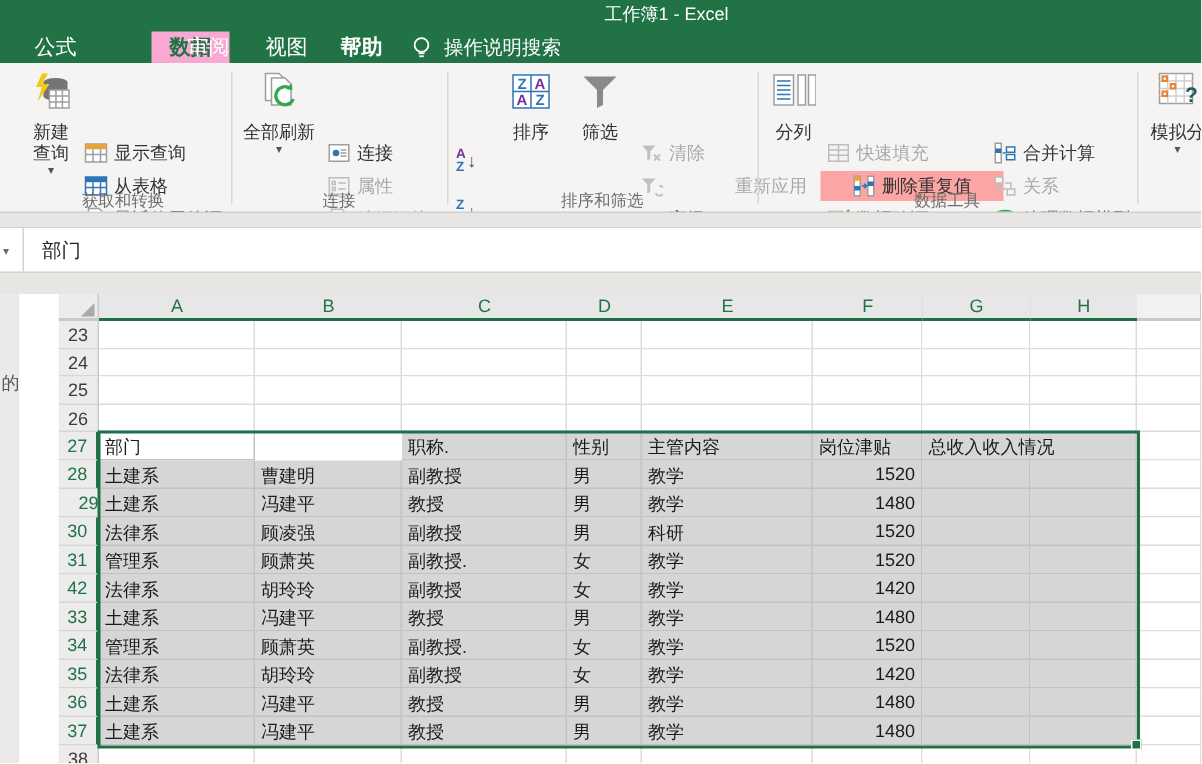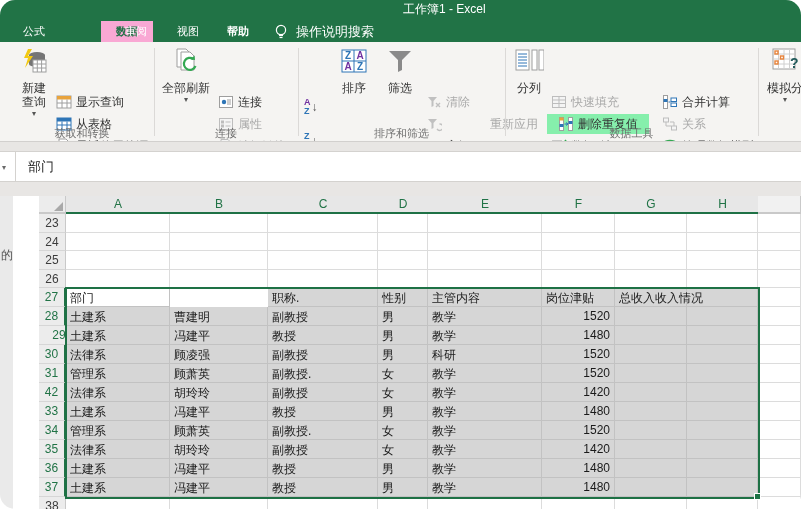--- a/index.html
+++ b/index.html
@@ -1,42 +1,42 @@
 <!DOCTYPE html>
 <html><head>
 <meta charset="utf-8">
 <style>
   * { margin:0; padding:0; box-sizing:border-box; }
   html,body { width:801px; height:509px; overflow:hidden; background:#fff;
     font-family:"Liberation Sans","DejaVu Sans",sans-serif; }
-  #app { position:relative; width:801px; height:509px; overflow:hidden; background:#fff;border-radius:15px; }
+  #app { position:relative; width:801px; height:509px; overflow:hidden; background:#fff; }
 
   
   #titlebar { position:absolute; left:0; top:0; width:801px; height:42px; background:#217346; }
   #win-title { position:absolute; left:403px; top:1px; color:#ffffff; font-size:12px; }
   .tab { position:absolute; top:21px; height:21px; line-height:21px; padding:0 9px;
-    color:#ffffff; font-size:11px; cursor:default; }
+    color:#ffffff; font-size:14px; cursor:default; }
   .tab.active { background:#f9a8d4; color:#217346; font-weight:bold;margin-left:45px; }
   #bulb { position:absolute; left:274px; top:24px; }
   #search-label { position:absolute; left:296px; top:21px; height:21px; line-height:21px;
     color:#ffffff; font-size:13px; }
 
   
   #ribbon { position:absolute; left:0; top:42px; width:801px; height:100px;
     background:#f5f4f2; border-bottom:1px solid #d2d0ce; overflow:hidden; }
   .vsep { position:absolute; top:6px; height:88px; width:1px; background:#dbd9d7; }
   .grouplabel { position:absolute; top:84px; font-size:11px; color:#6e6e6e; text-align:center; }
   .bigbtn { position:absolute; top:5px; height:90px; display:flex; flex-direction:column;
     align-items:center; font-size:12px; color:#333; text-align:center; line-height:14px; cursor:default; }
   .bigbtn .lbl { margin-top:3px; }
   .bigbtn .caret { color:#555; font-size:8px; line-height:8px; margin-top:1px; }
   .smallbtn { position:absolute; height:20px; display:flex; align-items:center; gap:4px;
     font-size:12px; color:#333; white-space:nowrap; cursor:default; }
   .smallbtn.disabled { color:#a9a9a9; }
-  .smallbtn.highlight { background:#86efac; padding:0 11px; margin-left:-4px; }
+  .smallbtn.highlight { background:#fca5a5; padding:0 21px; margin-left:-4px; }
   .smallbtn .caret { font-size:8px; color:#555; margin-left:2px; }
   .wrap2 { width:34px; word-break:break-all; }
   .icon16 { width:16px; height:16px; flex:0 0 16px; display:inline-block; }
   .sorticon { position:absolute; width:26px; height:26px; display:flex; align-items:center; cursor:default; }
   .sortletters { display:flex; flex-direction:column; font-size:9px; font-weight:bold; line-height:9px; }
   .arrowdown { color:#555; font-size:12px; margin-left:1px; }
   .pur { color:#7030a0; } .blu { color:#2e75b6; }
 
   
   #strip1 { position:absolute; left:0; top:142px; width:801px; height:9px; background:#e8e6e4; }

